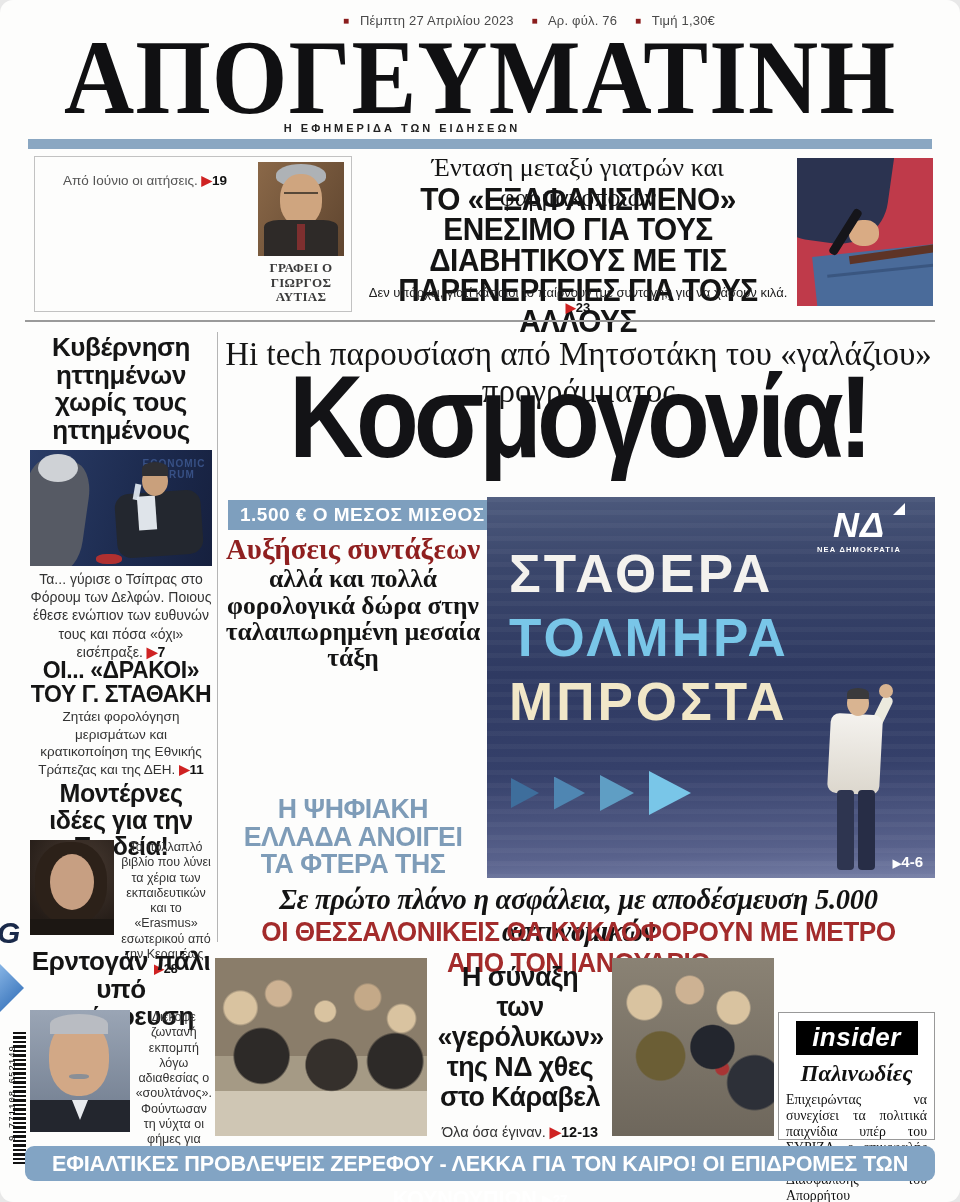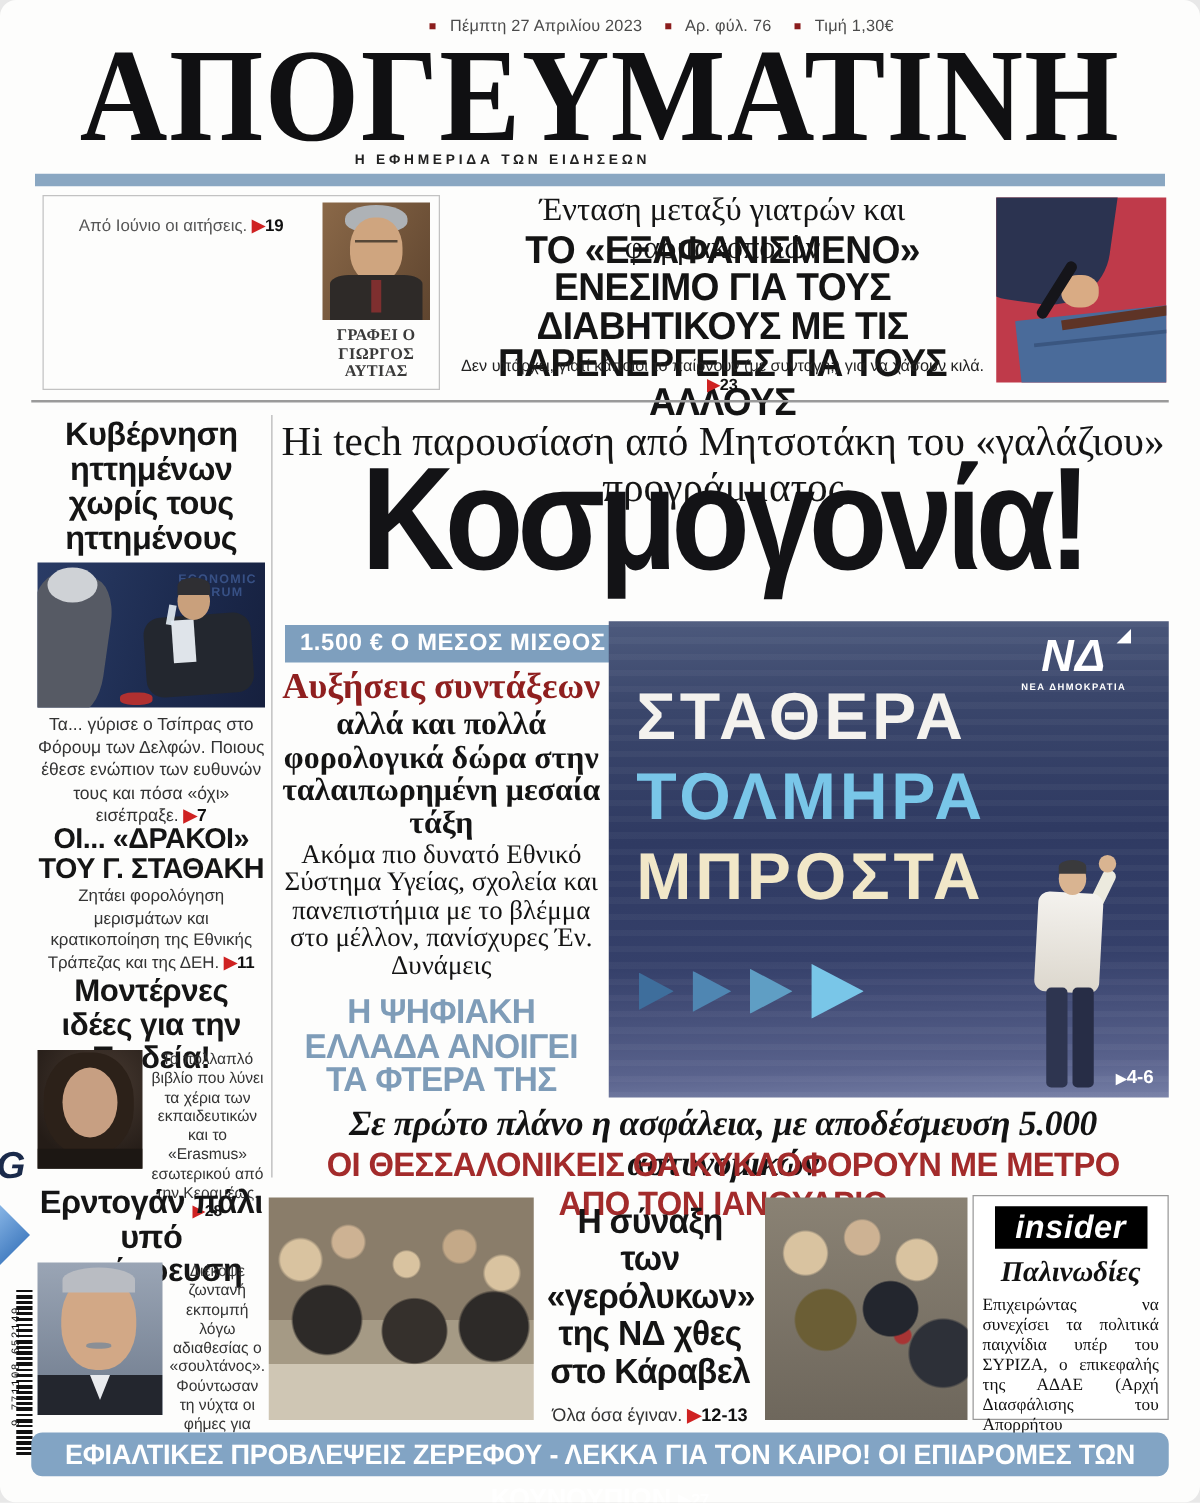--- a/index.html
+++ b/index.html
@@ -151,21 +151,21 @@
   .crowdR{top:958px;left:612px;width:162px;height:178px;filter:blur(.5px);
     background:
       radial-gradient(circle at 20% 25%,#d9c3a0 0 9%,transparent 10%),
       radial-gradient(circle at 48% 18%,#cdb293 0 8%,transparent 9%),
       radial-gradient(circle at 75% 28%,#d9c3a0 0 9%,transparent 10%),
       radial-gradient(circle at 30% 55%,#6b5e35 0 16%,transparent 17%),
       radial-gradient(circle at 62% 50%,#23262e 0 16%,transparent 17%),
       radial-gradient(circle at 68% 62%,#a83434 0 4%,transparent 5%),
       radial-gradient(circle at 88% 70%,#2d3038 0 14%,transparent 15%),
       linear-gradient(180deg,#8a8274,#6e675c);}
-  .insider{top:956px;left:778px;width:157px;height:180px;border:1.5px solid #999;box-sizing:border-box;background:#fff;text-align:center;}
+  .insider{top:1012px;left:778px;width:157px;height:128px;border:1.5px solid #999;box-sizing:border-box;background:#fff;text-align:center;}
   .insider .bar{margin:8px auto 0;width:122px;height:34px;background:#000;color:#fff;font-weight:bold;font-style:italic;
                 font-size:26px;line-height:32px;letter-spacing:.5px;}
   .insider .h{margin-top:6px;font-family:"Liberation Serif",serif;font-weight:bold;font-style:italic;font-size:23px;color:#111;}
   .insider .b{margin-top:5px;padding:0 7px;font-family:"Liberation Serif",serif;font-size:13.8px;line-height:1.16;color:#111;text-align:justify;}
   .insider .c{margin-top:3px;padding-right:8px;text-align:right;font-size:12px;color:#222;}
 
   .banner{top:1146px;left:25px;width:910px;height:35px;background:#82a4c4;border-radius:9px;
           text-align:center;color:#fff;font-weight:bold;font-size:22.5px;line-height:35px;letter-spacing:-.2px;
           }
   .banner .in{display:inline-block;transform:scaleX(.96);}
@@ -283,21 +283,20 @@
     <div class="num">9 771108 652149</div>
   </div>
 
   <div class="abs m-kicker">Hi tech παρουσίαση από Μητσοτάκη του «γαλάζιου» προγράμματος</div>
   <div class="abs m-head">Κοσμογονία!</div>
   <div class="abs badge">1.500 € Ο ΜΕΣΟΣ ΜΙΣΘΟΣ</div>
   <div class="abs dek">
     <div class="r">Αυξήσεις συντάξεων</div>
     <div class="b">αλλά και πολλά φορολογικά δώρα στην ταλαιπωρημένη μεσαία τάξη</div>
   </div>
-  <div class="abs m-body">Ακόμα πιο δυνατό Εθνικό Σύστημα Υγείας, σχολεία και πανεπιστήμια με το βλέμμα στο μέλλον, πανίσχυρες Έν. Δυνάμεις</div>
   <div class="abs digital">Η ΨΗΦΙΑΚΗ ΕΛΛΑΔΑ ΑΝΟΙΓΕΙ ΤΑ ΦΤΕΡΑ ΤΗΣ</div>
 
   <div class="abs mphoto">
     <div class="stripes"></div>
     <div class="slog s1">ΣΤΑΘΕΡΑ</div>
     <div class="slog s2">ΤΟΛΜΗΡΑ</div>
     <div class="slog s3">ΜΠΡΟΣΤΑ</div>
     <div class="tris">
       <div class="tri t1"></div>
       <div class="tri t2"></div>

